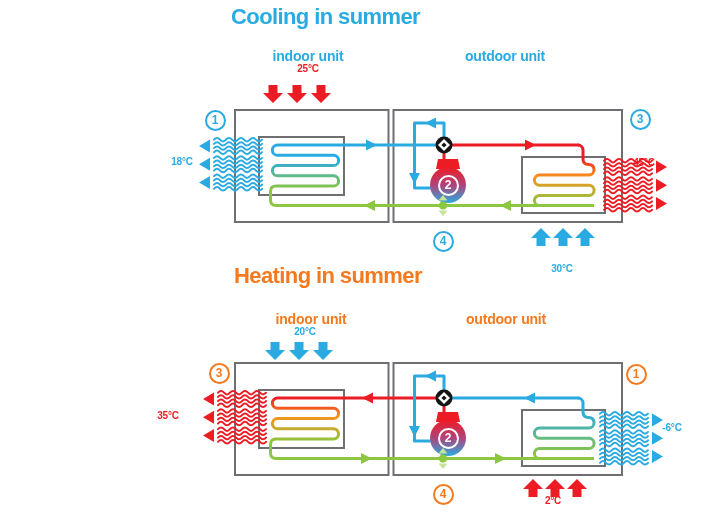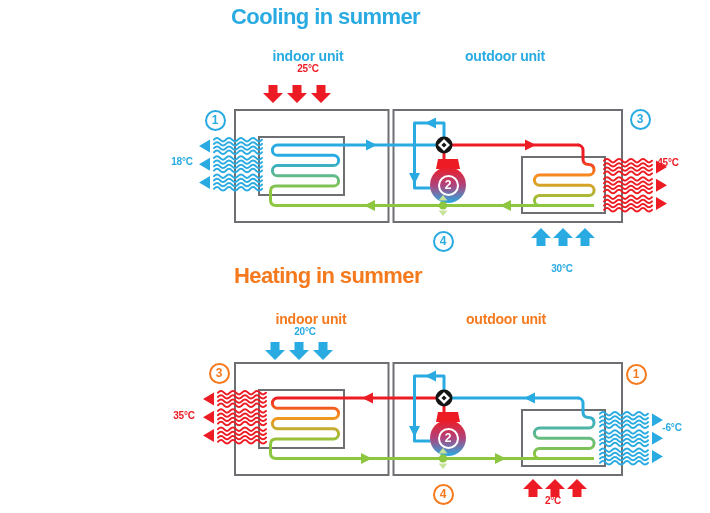--- a/index.html
+++ b/index.html
@@ -203,30 +203,30 @@
     <use href="#comp" x="448" y="438"></use>
     <use href="#exv" x="443" y="458.5"></use>
   </g>
 </svg>
 
 <div class="title cb" style="left:231px;top:6px">Cooling in summer</div>
 <div class="lbl cb" style="left:308px;top:49px">indoor unit</div>
 <div class="lbl temp cr" style="left:308px;top:64px">25°C</div>
 <div class="lbl cb" style="left:505px;top:49px">outdoor unit</div>
 <div class="lbl temp cb" style="left:182px;top:157px">18°C</div>
-<div class="lbl temp cr" style="left:668px;top:158px">45°C</div>
+<div class="lbl temp cr" style="left:644px;top:158px">45°C</div>
 <div class="lbl temp cb" style="left:562px;top:264px">30°C</div>
 <div class="badge cb" style="left:204.5px;top:109.5px">1</div>
 <div class="badge badge2" style="left:437.5px;top:174.5px">2</div>
 <div class="badge cb" style="left:629.5px;top:108.5px">3</div>
 <div class="badge cb" style="left:432.5px;top:230.5px">4</div>
 
 <div class="title co" style="left:234px;top:265px">Heating in summer</div>
 <div class="lbl co" style="left:311px;top:312px">indoor unit</div>
 <div class="lbl temp cb" style="left:305px;top:327px">20°C</div>
 <div class="lbl co" style="left:506px;top:312px">outdoor unit</div>
-<div class="lbl temp cr" style="left:184px;top:411px">35°C</div>
+<div class="lbl temp cr" style="left:168px;top:411px">35°C</div>
 <div class="lbl temp cb" style="left:672px;top:423px">-6°C</div>
 <div class="lbl temp cr" style="left:553px;top:496px">2°C</div>
 <div class="badge co" style="left:208.5px;top:362.5px">3</div>
 <div class="badge badge2" style="left:437.5px;top:427.5px">2</div>
 <div class="badge co" style="left:625.5px;top:363.5px">1</div>
 <div class="badge co" style="left:432.5px;top:483.5px">4</div>
 
 </body></html>

